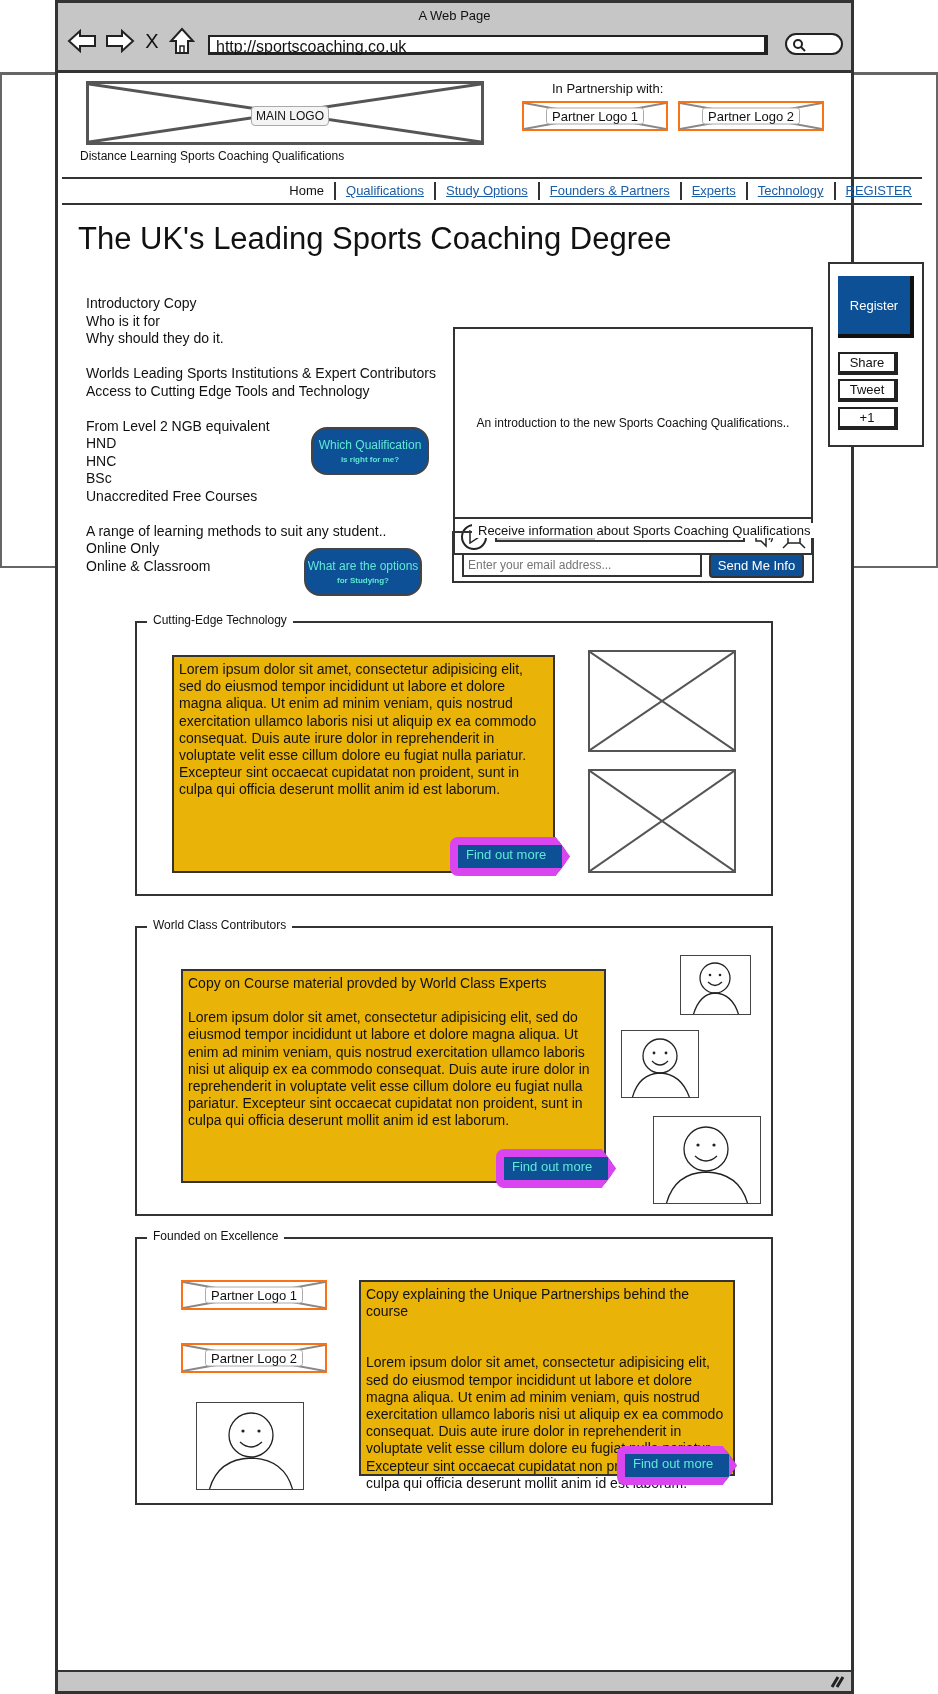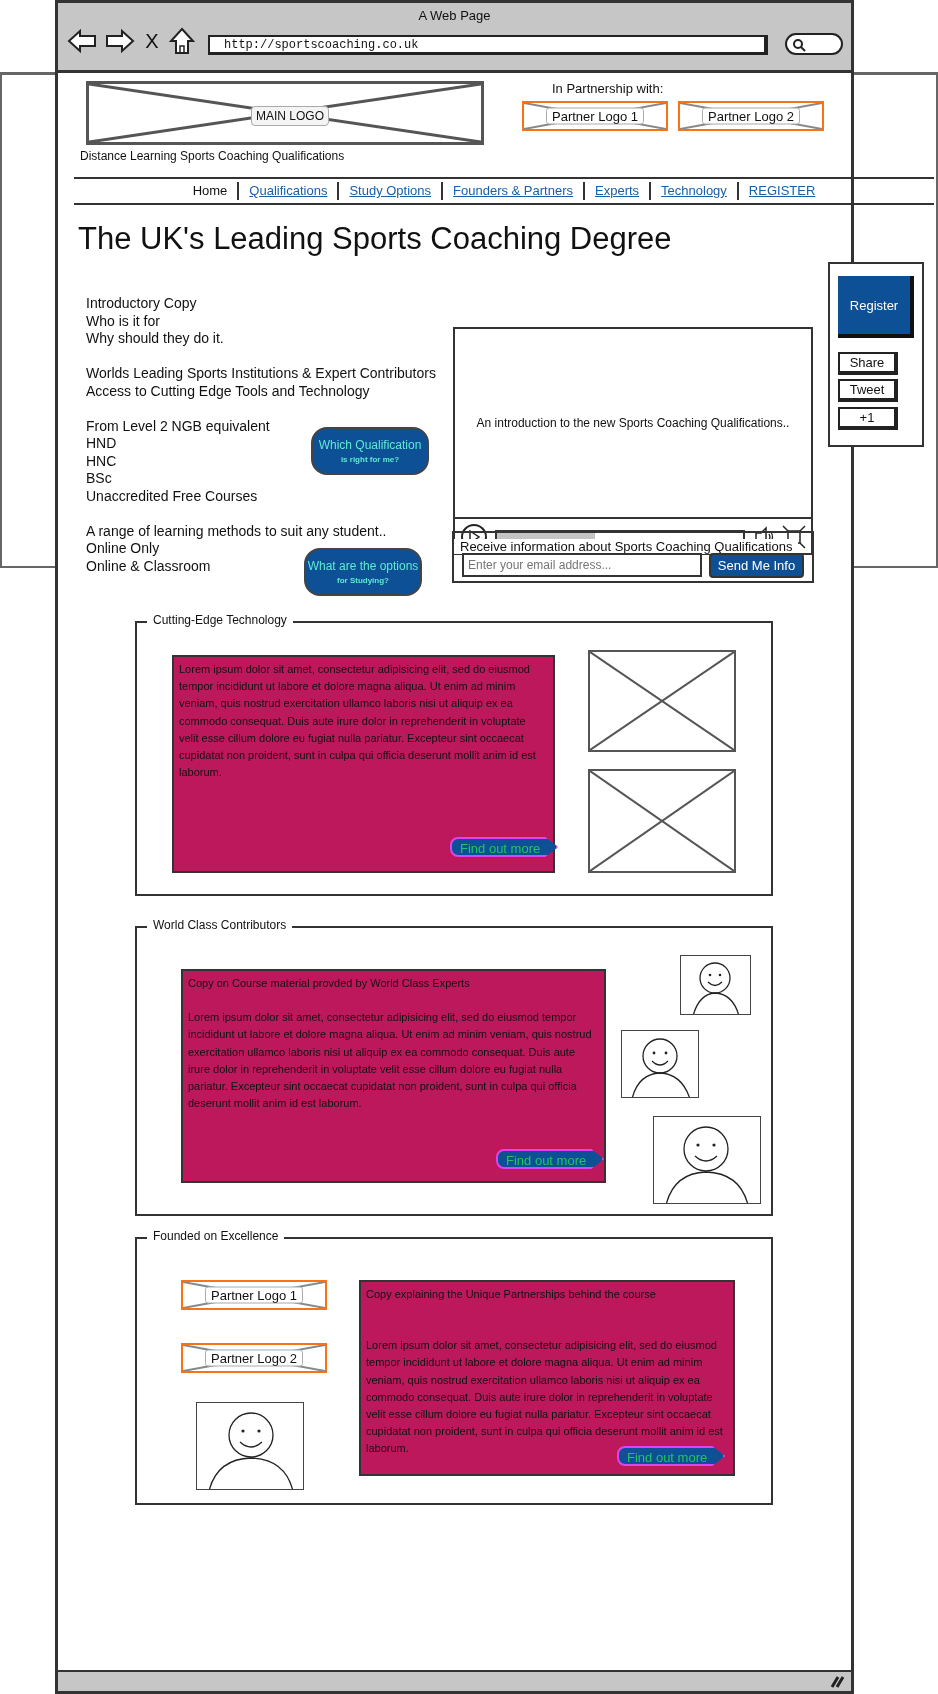--- a/index.html
+++ b/index.html
@@ -8,35 +8,35 @@
   .abs { position: absolute; }
 
   
   .outer-frame { left: 0; top: 72px; width: 938px; height: 496px; border: 2px solid #666; border-top-width: 3px; }
 
   
   .browser { left: 55px; top: 0; width: 799px; height: 1694px; background: #fff; border: 3px solid #333; }
   .titlebar { left: 0; top: 0; width: 793px; height: 70px; background: #c6c6c6; border-bottom: 3px solid #333; }
   .win-title { left: 0; top: 5px; width: 793px; text-align: center; font-size: 13px; }
   .nav-icon { top: 24px; height: 28px; display: flex; align-items: center; justify-content: center; }
-  .url-bar { left: 150px; top: 32px; width: 560px; height: 20px; background: #fff; border: 2px solid #222; border-right-width: 4px; border-bottom-width: 3px; font-size: 12px; padding: 1px 14px; font-family: Liberation Mono, monospace; }
+  .url-bar { left: 150px; top: 32px; width: 560px; height: 20px; background: #fff; border: 2px solid #222; border-right-width: 4px; border-bottom-width: 3px; font-size: 16px; padding: 1px 6px; }
   .search-pill { left: 727px; top: 30px; width: 58px; height: 22px; background: #fff; border: 2px solid #222; border-radius: 12px; }
 
   .statusbar { left: 0; top: 1667px; width: 793px; height: 21px; background: #c6c6c6; border-top: 2px solid #333; }
 
   
   .main-logo { left: 28px; top: 78px; width: 398px; height: 64px; border: 3px solid #555; background: #fff; }
   .main-logo-label { left: 162px; top: 22px; font-size: 12px; background: #f4f4f4; border: 1px solid #aaa; border-radius: 4px; padding: 2px 4px; }
   .partner-heading { left: 494px; top: 78px; font-size: 13px; }
   .plogo { height: 30px; border: 2px solid #f97316; background: #fff; }
   .plogo-label { position: absolute; left: 50%; top: 50%; transform: translate(-50%, -50%); font-size: 13px; background: #fff; border: 1px solid #aaa; border-radius: 3px; padding: 0 5px; white-space: nowrap; }
   .site-tagline { left: 22px; top: 146px; font-size: 12px; white-space: nowrap; }
   .phone { left: 466px; top: 144px; font-size: 19px; white-space: nowrap; }
 
-  .nav { left: 16px; top: 174px; width: 860px; height: 28px; border-top: 2px solid #333; border-bottom: 2px solid #333; display: flex; justify-content: center; align-items: center; }
+  .nav { left: 4px; top: 174px; width: 860px; height: 28px; border-top: 2px solid #333; border-bottom: 2px solid #333; display: flex; justify-content: flex-end; align-items: center; }
   .nav-item { font-size: 13px; padding: 0 10px; border-right: 2px solid #333; line-height: 18px; }
   .nav-item:last-child { border-right: none; }
   .nav-item.link { color: #1a5ea8; text-decoration: underline; }
 
   .hero-title { left: 20px; top: 218px; font-size: 31px; white-space: nowrap; }
 
   .intro { left: 28px; top: 292px; font-size: 14px; line-height: 17.5px; }
   .intro p { white-space: nowrap; }
   .gap { height: 17.5px; }
 
@@ -59,22 +59,22 @@
   .send-btn { left: 255px; top: 20px; width: 95px; height: 25px; background: #0e5095; color: #fff; border: 2px solid #333; border-radius: 4px; font-size: 13px; text-align: center; line-height: 21px; }
 
   
   .social { left: 828px; top: 262px; width: 96px; height: 185px; border: 2px solid #333; background: #fff; }
   .register-big { left: 8px; top: 12px; width: 76px; height: 62px; background: #0e5095; color: #fff; font-size: 13px; display: flex; align-items: center; justify-content: center; border-right: 4px solid #111; border-bottom: 4px solid #111; }
   .soc-btn { left: 8px; width: 60px; height: 23px; background: #fff; border: 2px solid #222; border-right-width: 4px; border-bottom-width: 4px; font-size: 13px; text-align: center; line-height: 17px; }
 
   
   .section { border: 2px solid #333; }
   .sec-legend { top: -10px; left: 10px; background: #fff; padding: 0 6px; font-size: 12px; white-space: nowrap; }
-  .textbox { border: 2px solid #333; background: #be185d; font-size: 11px; line-height: 17.2px; padding: 4px 5px; }
-  .find-btn { height: 20px; background: #0e5095; color: #22c55e; font-size: 13px; line-height: 20px; padding: 0 16px 0 8px; border: 2px solid #d946ef; border-radius: 8px 0 0 8px; clip-path: polygon(0 0, 88% 0, 100% 50%, 88% 100%, 0 100%); }
+  .textbox { border: 2px solid #333; background: #eab308; font-size: 14px; line-height: 17.2px; padding: 4px 5px; }
+  .find-btn { height: 39px; background: #0e5095; color: #5eead4; font-size: 13px; line-height: 20px; padding: 0 16px 0 8px; border: 8px solid #d946ef; border-radius: 8px 0 0 8px; clip-path: polygon(0 0, 88% 0, 100% 50%, 88% 100%, 0 100%); }
   .img-ph { border: 2px solid #555; background: #fff; }
   .person { border: 1px solid #444; background: #fff; overflow: hidden; }
 </style>
 </head>
 <body>
 
 <div class="abs outer-frame"></div>
 
 <div class="abs browser">
 
@@ -198,21 +198,21 @@
             <line x1="2" y1="2" x2="7" y2="7" stroke="#222" stroke-width="1.5"></line>
             <line x1="24" y1="2" x2="19" y2="7" stroke="#222" stroke-width="1.5"></line>
             <line x1="2" y1="24" x2="7" y2="19" stroke="#222" stroke-width="1.5"></line>
             <line x1="24" y1="24" x2="19" y2="19" stroke="#222" stroke-width="1.5"></line>
           </svg>
       </div>
     </div>
   </div>
 
   <div class="abs fieldset" style="left:394px;top:528px;width:362px;height:52px;">
-    <span class="abs legend" style="left:0;top:-10px;margin-top:16px;">Receive information about Sports Coaching Qualifications</span>
+    <span class="abs legend" style="left:18px;top:-10px;">Receive information about Sports Coaching Qualifications</span>
     <input class="abs email-input" type="text" placeholder="Enter your email address..." style="">
     <div class="abs send-btn">Send Me Info</div>
   </div>
 
   <div class="abs section" style="left:77px;top:618px;width:638px;height:275px;">
     <span class="abs sec-legend">Cutting-Edge Technology</span>
     <div class="abs textbox" style="left:35px;top:32px;width:383px;height:218px;">
       <div>Lorem ipsum dolor sit amet, consectetur adipisicing elit, sed do eiusmod tempor incididunt ut labore et dolore magna aliqua. Ut enim ad minim veniam, quis nostrud exercitation ullamco laboris nisi ut aliquip ex ea commodo consequat. Duis aute irure dolor in reprehenderit in voluptate velit esse cillum dolore eu fugiat nulla pariatur. Excepteur sint occaecat cupidatat non proident, sunt in culpa qui officia deserunt mollit anim id est laborum.</div>
     </div>
     <div class="abs find-btn" style="left:313px;top:214px;">Find out more</div>

